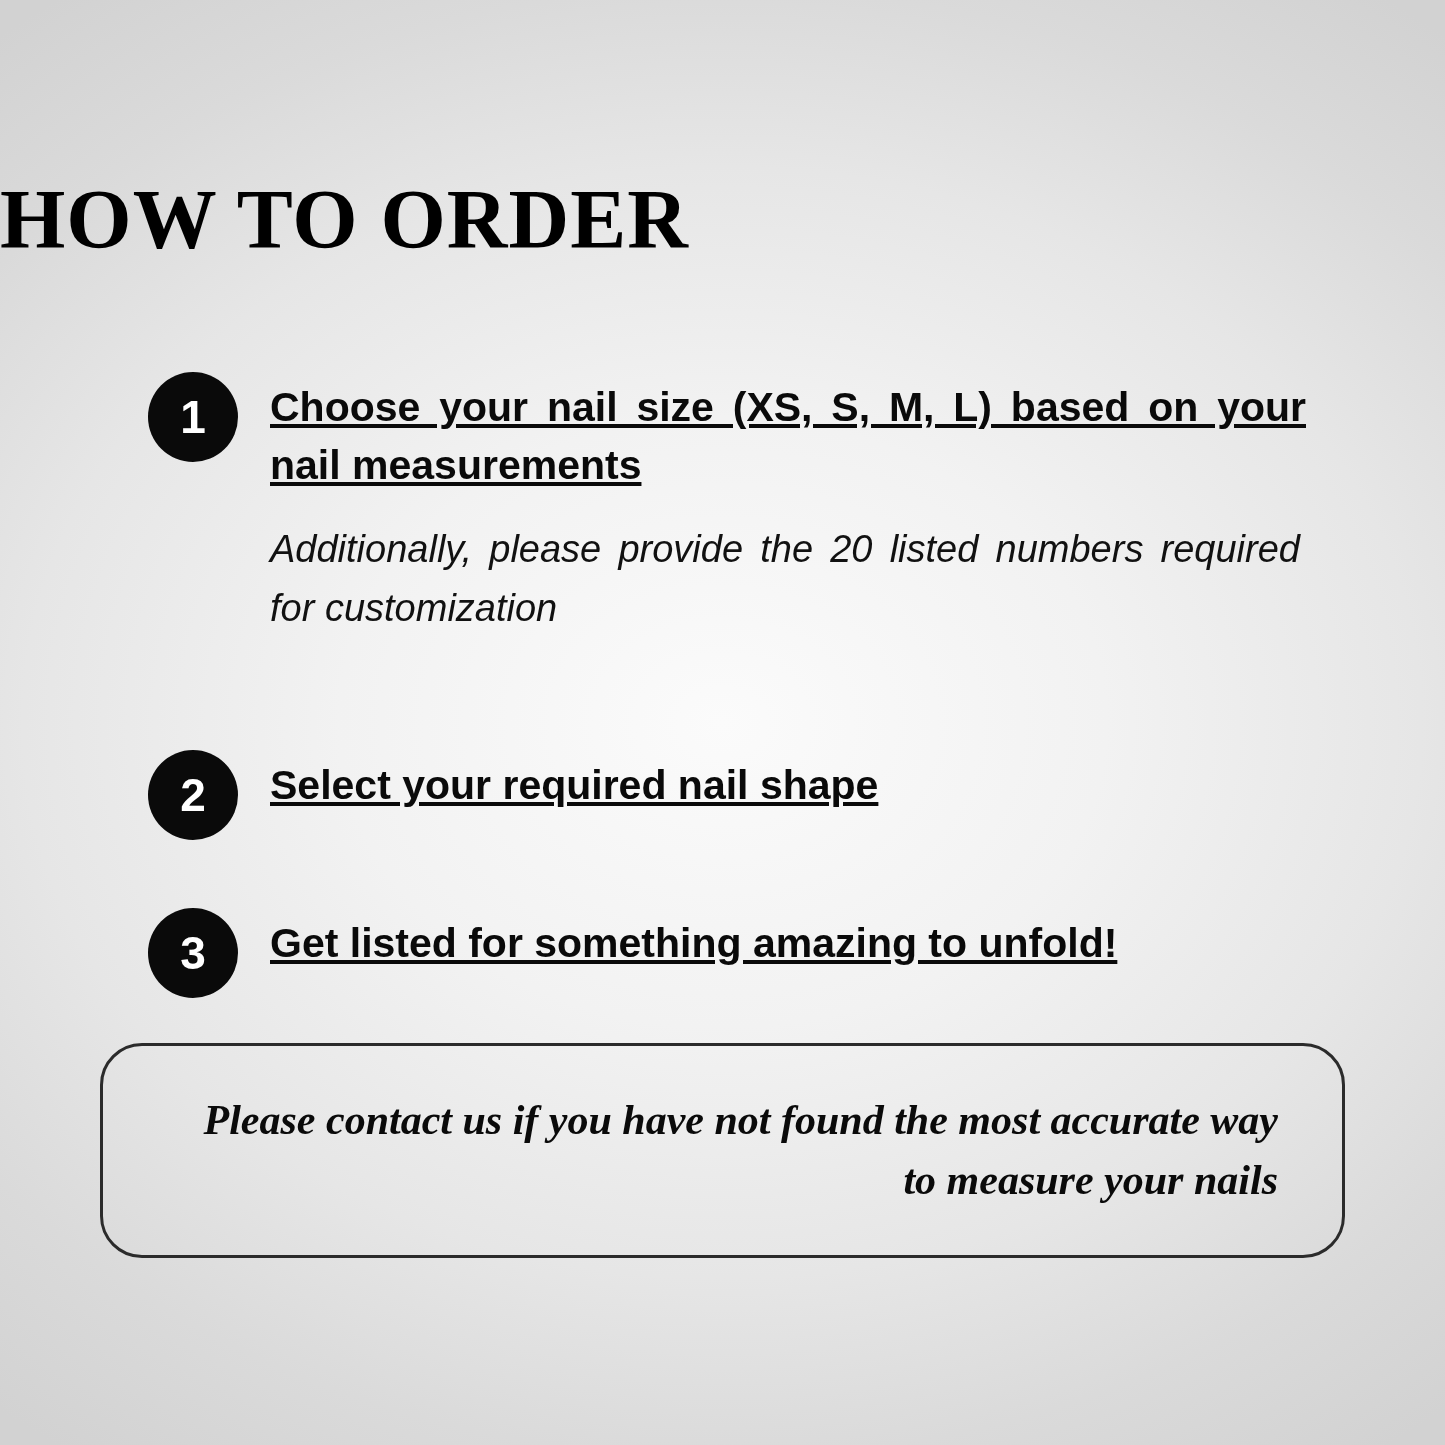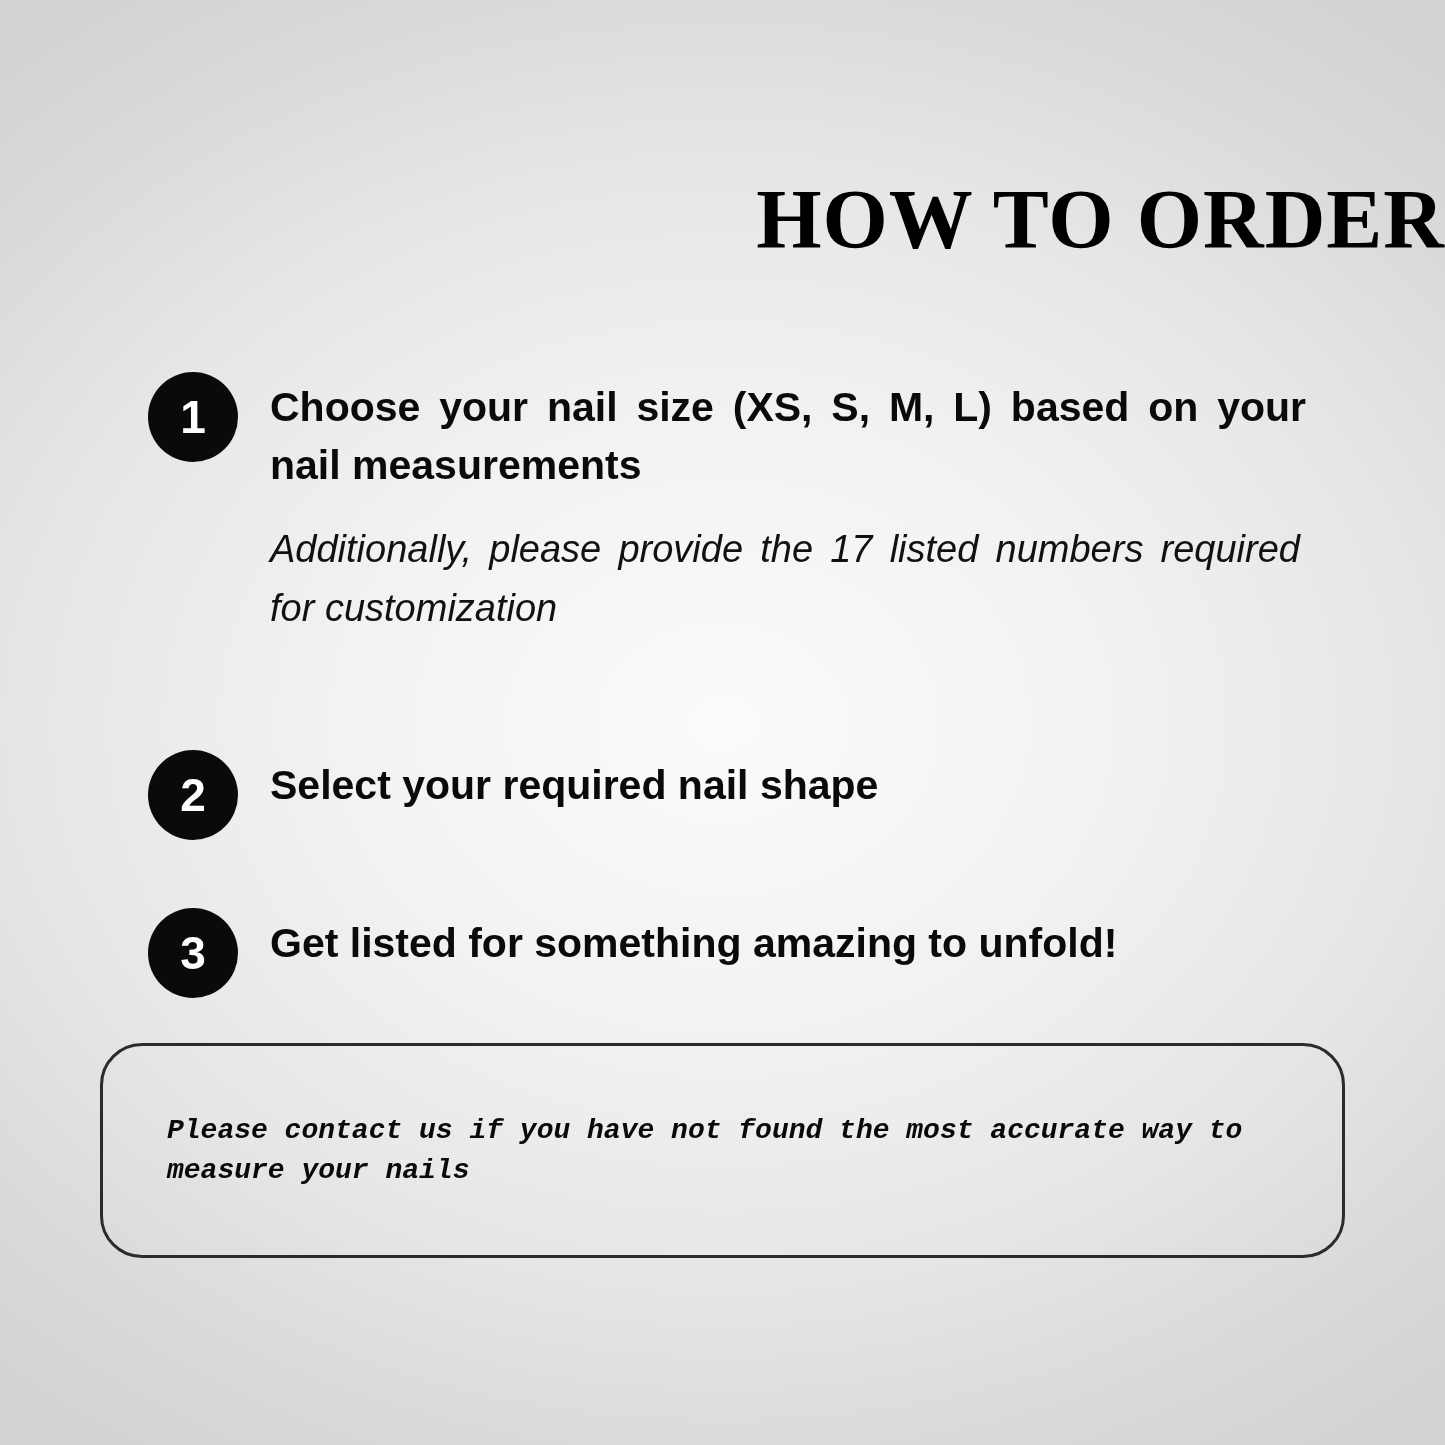--- a/index.html
+++ b/index.html
@@ -21,21 +21,21 @@
     box-sizing: border-box;
     background:
       radial-gradient(ellipse 78% 62% at 50% 50%, #fbfbfb 0%, #f2f2f2 34%, #e6e6e6 62%, #dadada 82%, #d2d2d2 100%);
   }
 
   .title {
     position: absolute;
     top: 178px;
     left: 0;
     width: 100%;
-    text-align: right;
+    text-align: left;
     font-family: "Liberation Serif", serif;
     font-weight: bold;
     font-size: 84px;
     letter-spacing: 1px;
     color: #000;
     line-height: 1;
   }
 
   .steps {
     position: absolute;
@@ -75,20 +75,21 @@
     margin-left: 32px;
     padding-top: 6px;
     font-family: "Liberation Sans", sans-serif;
     font-weight: bold;
     font-size: 41px;
     line-height: 1.42;
     color: #0a0a0a;
     text-align: justify;
     text-justify: inter-word;
     max-width: 1036px;
+    text-decoration: underline;
   }
 
   .step-sub {
     margin-left: 122px;
     margin-top: 26px;
     font-family: "Liberation Sans", sans-serif;
     font-style: italic;
     font-weight: 400;
     font-size: 38px;
     line-height: 1.55;
@@ -110,44 +111,44 @@
     box-sizing: border-box;
     border: 3px solid #2b2b2b;
     border-radius: 42px;
     display: flex;
     align-items: center;
     justify-content: center;
     padding: 0 64px;
   }
 
   .note-text {
-    font-family: Liberation Mono, monospace;
+    font-family: Liberation Serif, serif;
     font-weight: bold;
     font-style: italic;
-    font-size: 28px;
+    font-size: 42px;
     line-height: 1.42;
     color: #0a0a0a;
-    text-align: left;
+    text-align: right;
   }
 </style>
 </head>
 <body>
 
 <div class="page">
 
   <div class="title">HOW TO ORDER</div>
 
   <div class="steps">
 
     <div class="step">
       <div class="step-row">
         <div class="badge">1</div>
         <div class="step-text">Choose your nail size (XS, S, M, L) based on your nail measurements</div>
       </div>
-      <div class="step-sub">Additionally, please provide  the 17 listed numbers required for customization</div>
+      <div class="step-sub">Additionally, please provide  the 20 listed numbers required for customization</div>
     </div>
 
     <div class="gap-1"></div>
 
     <div class="step">
       <div class="step-row">
         <div class="badge">2</div>
         <div class="step-text">Select your required nail shape</div>
       </div>
     </div>

